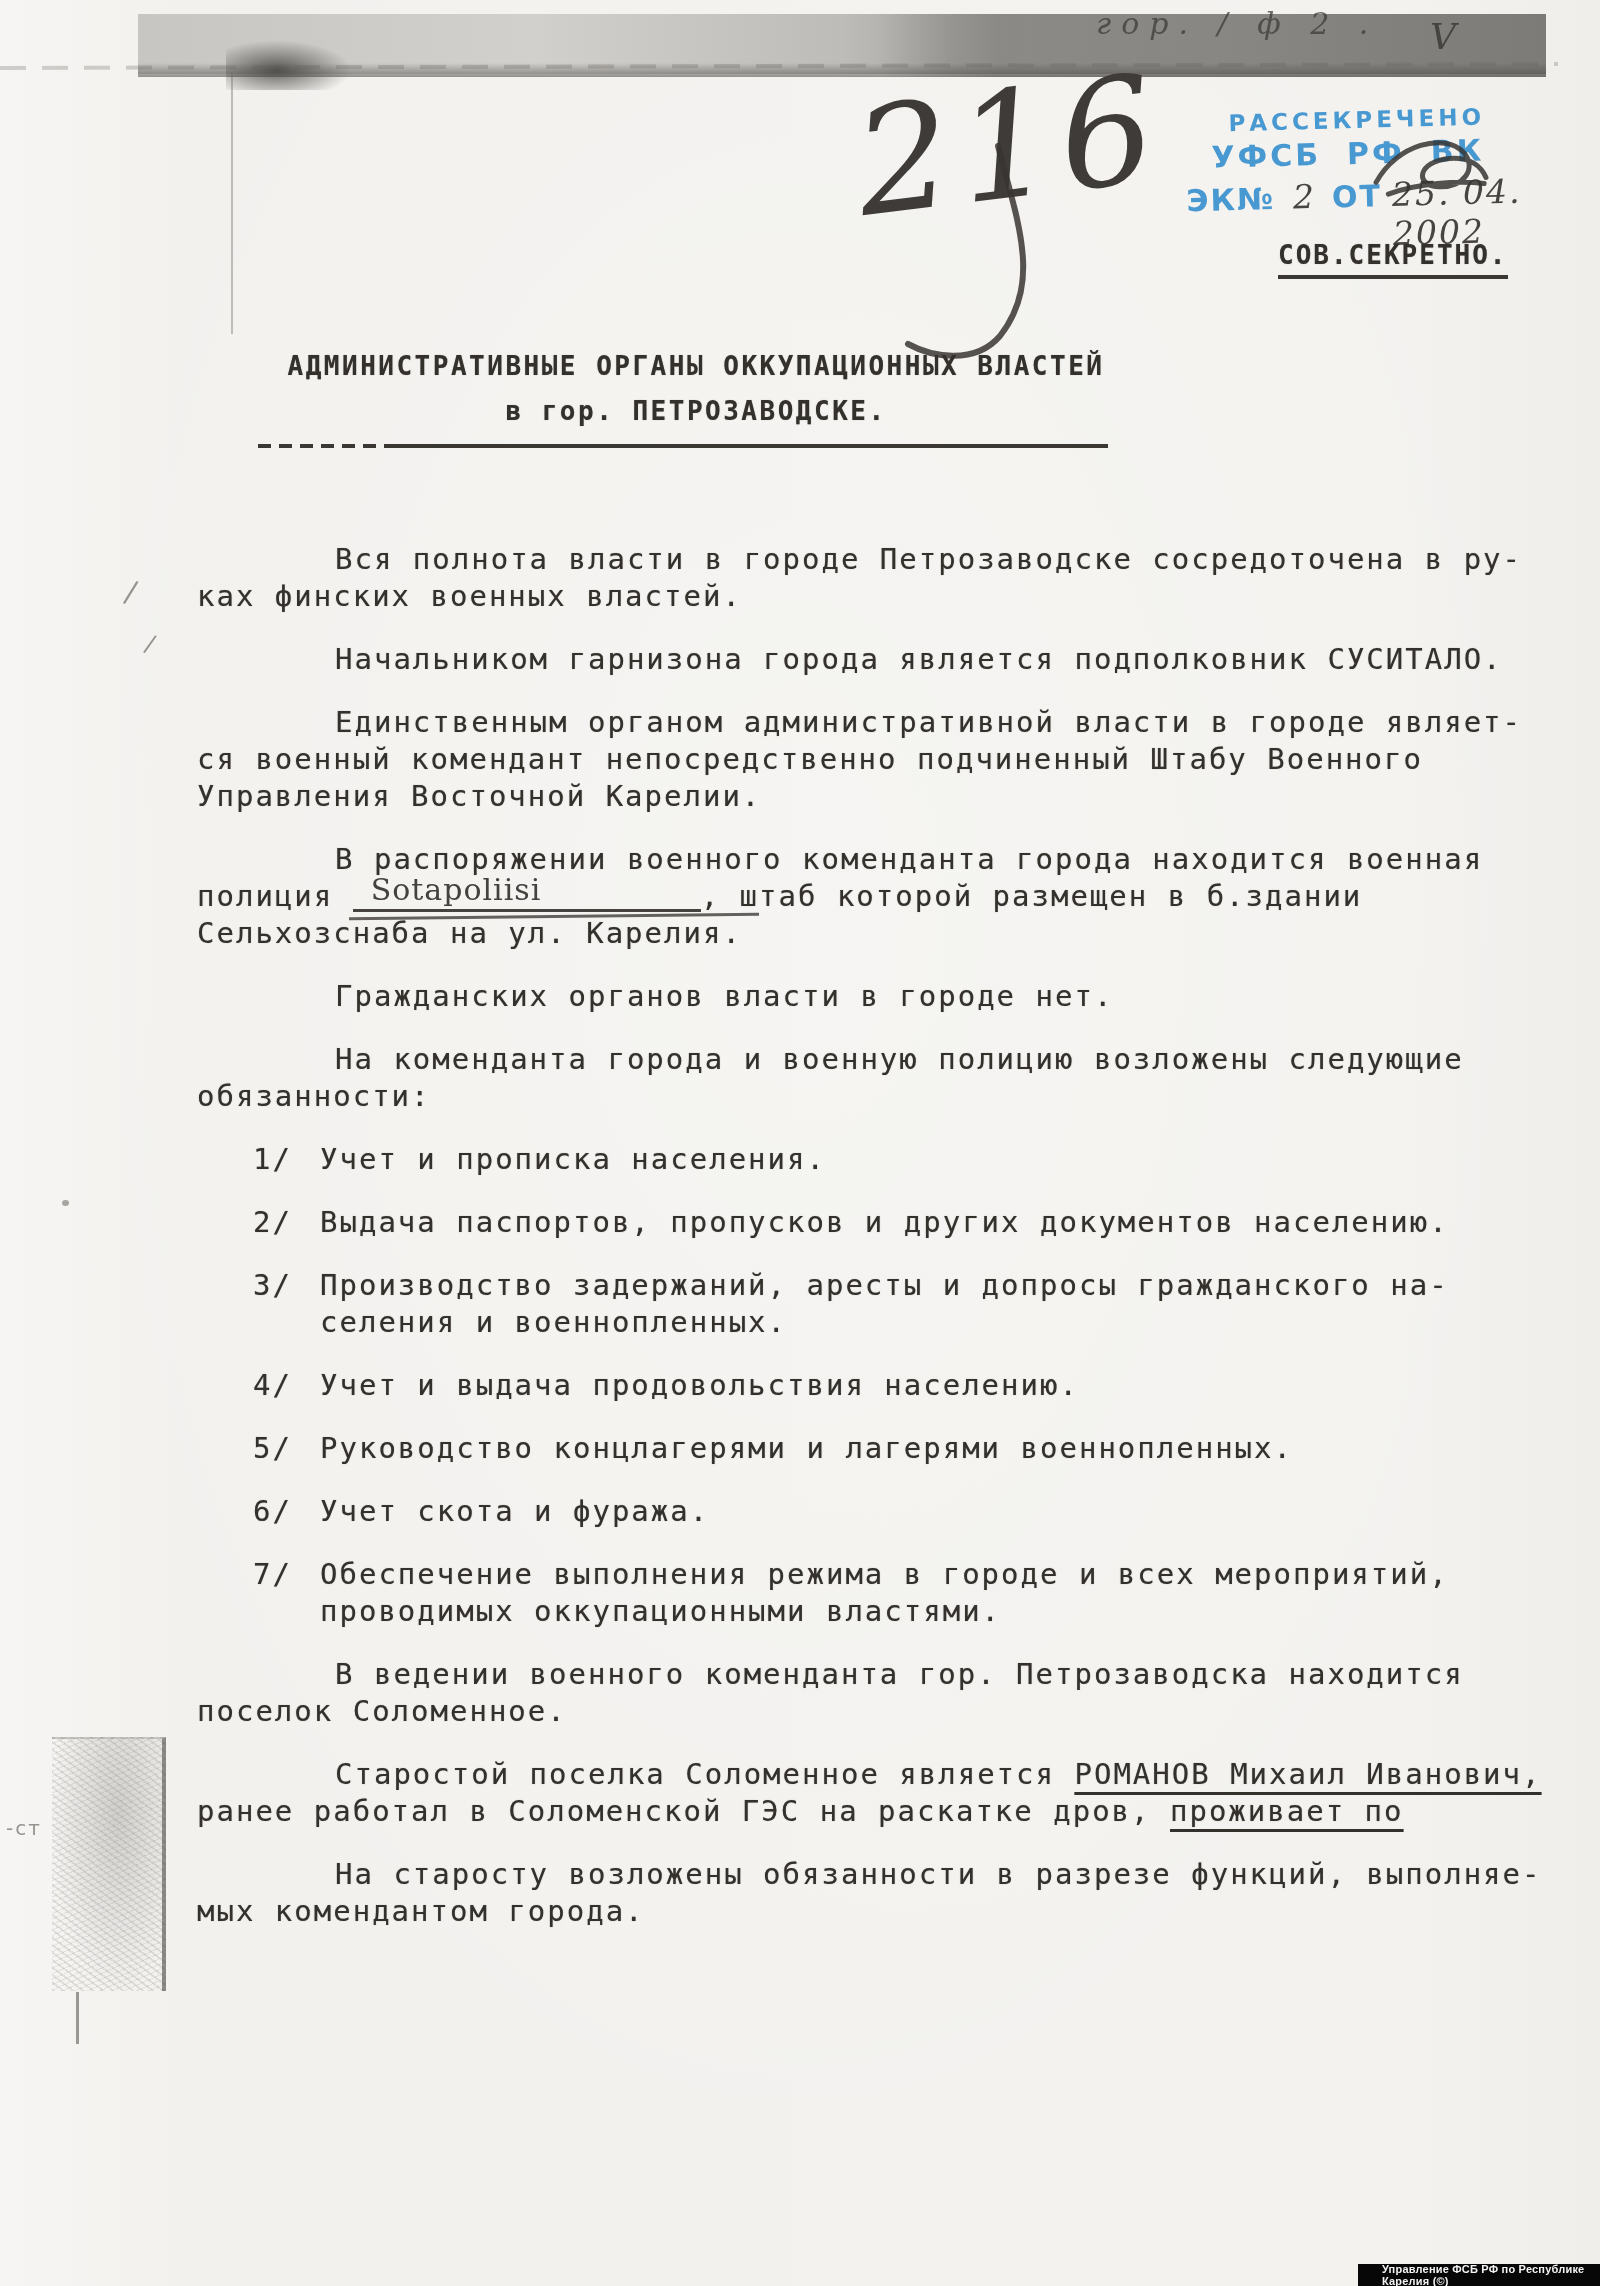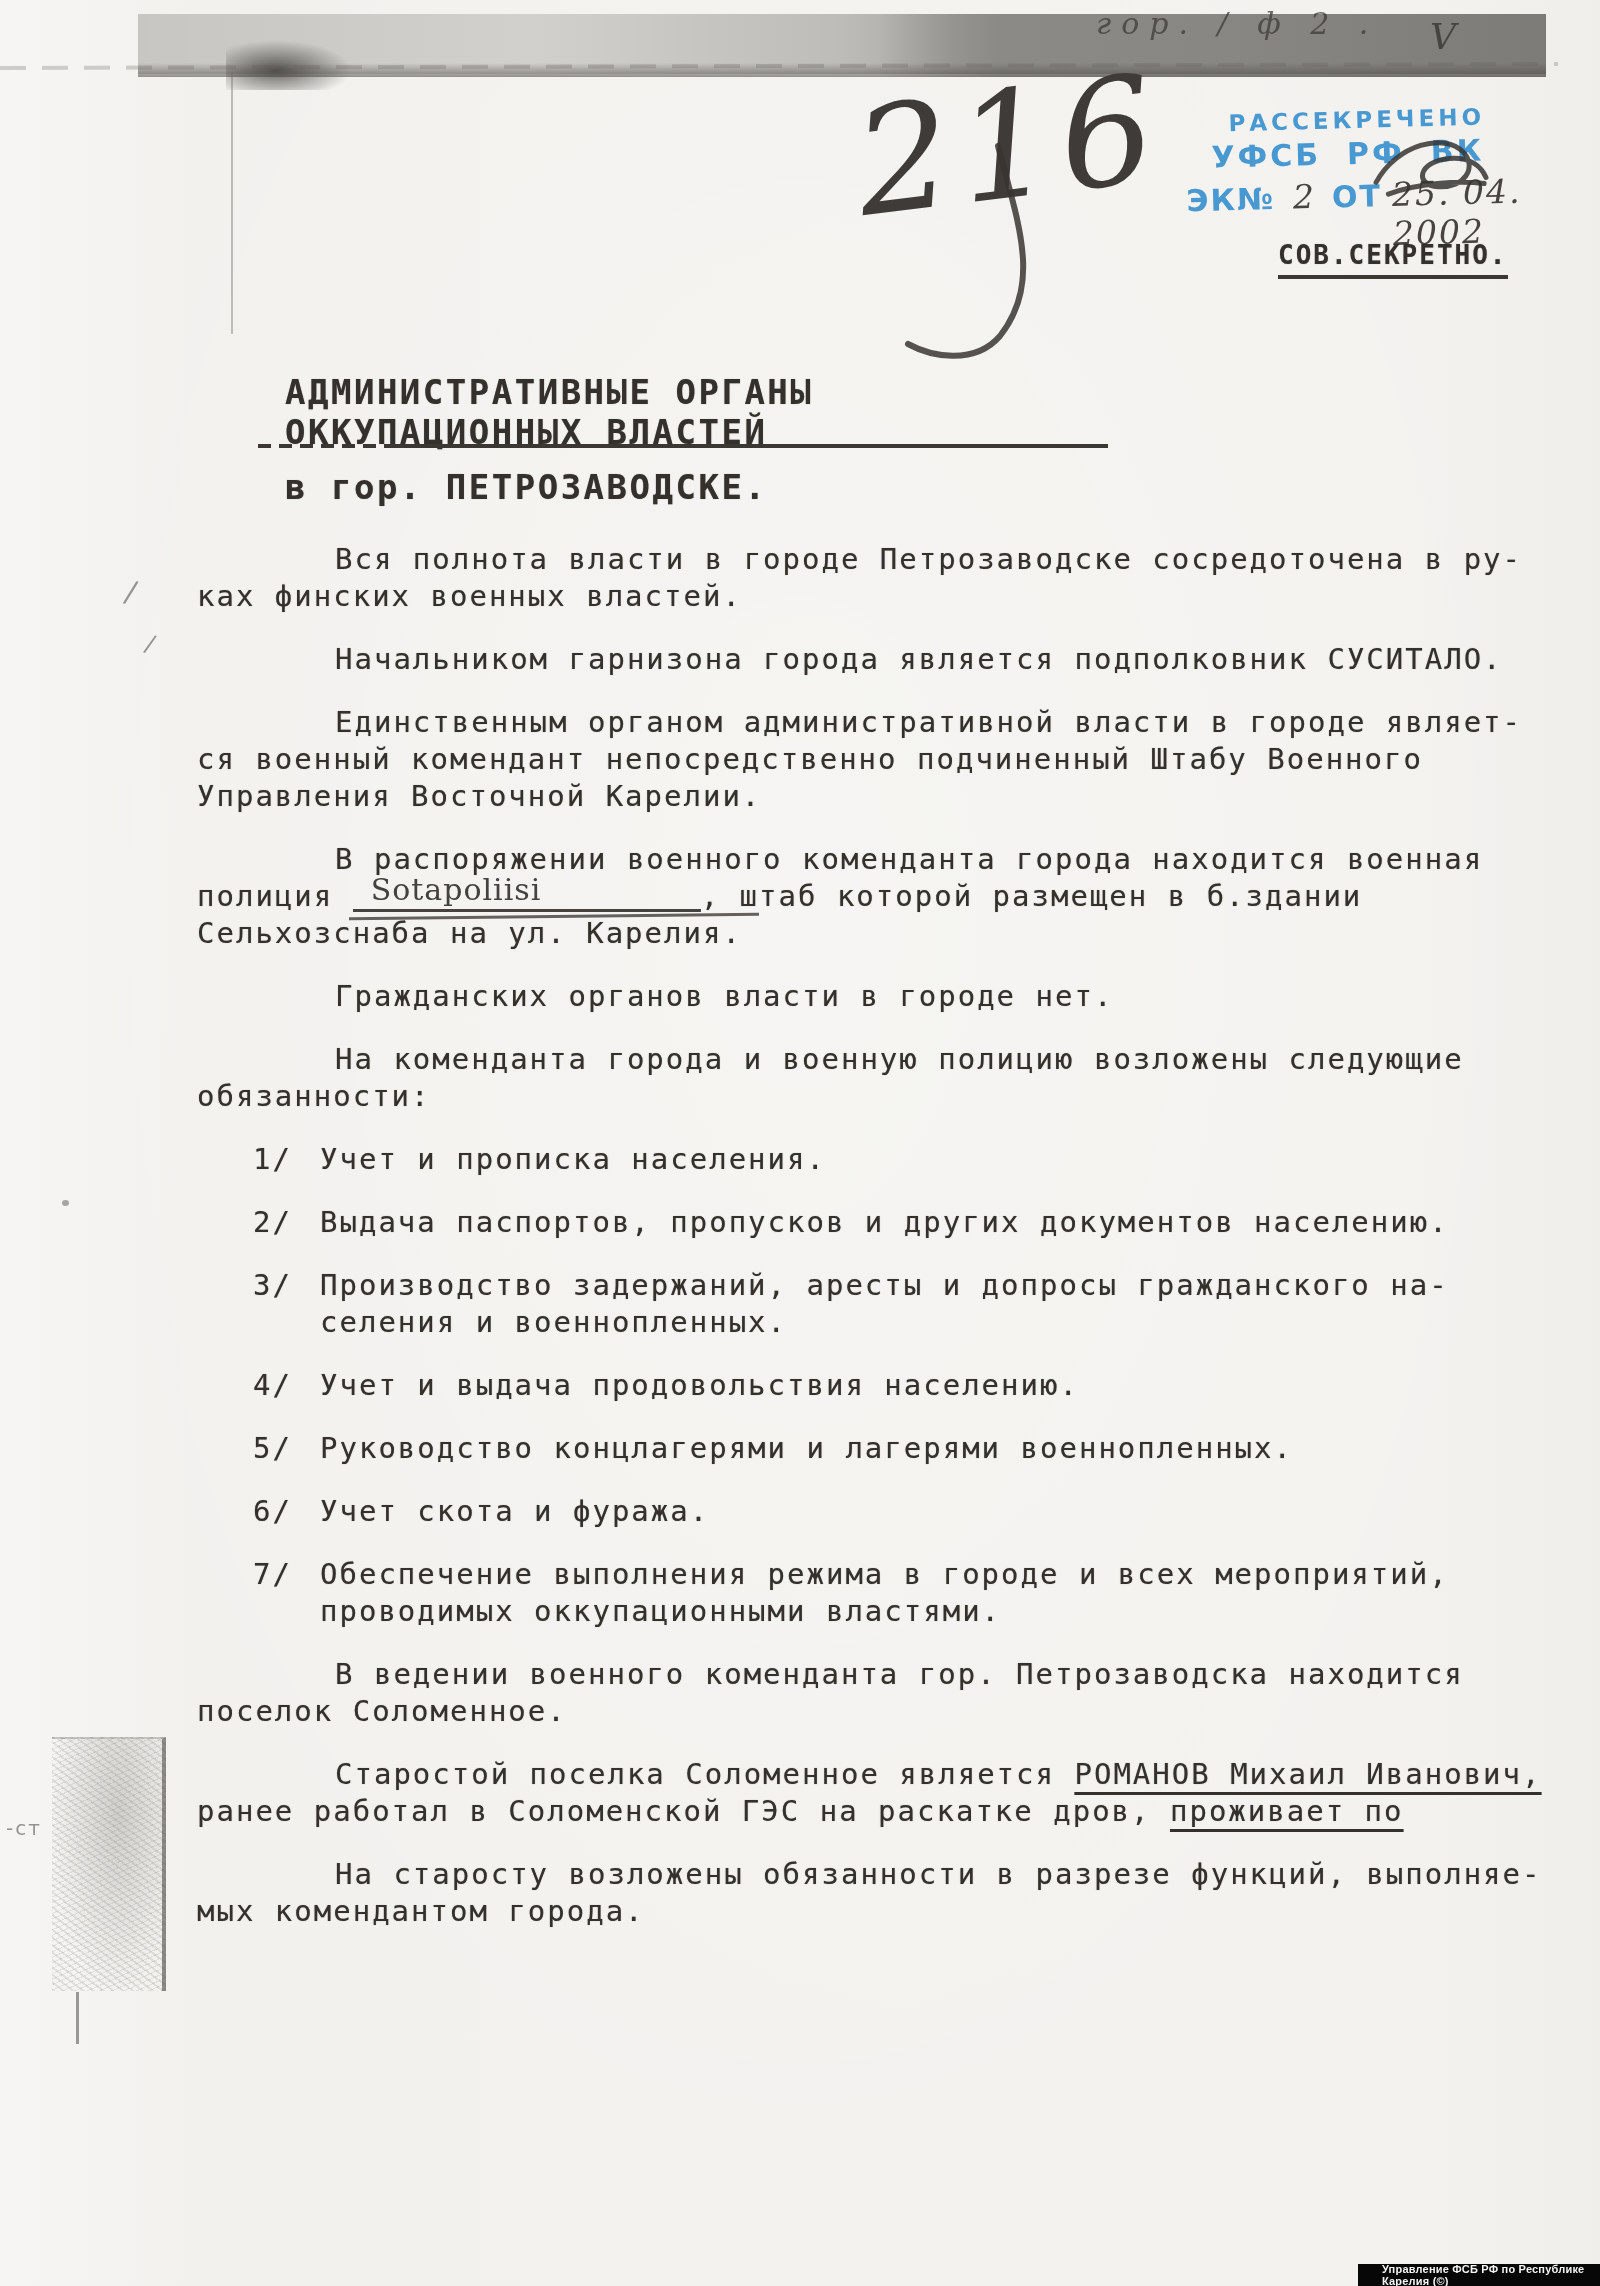--- a/index.html
+++ b/index.html
@@ -46,22 +46,22 @@
   .stamp .s3 { font-size:30px; letter-spacing:2px; margin-top:5px; display:flex; align-items:baseline; }
   .hwink { font-family:"DejaVu Serif",serif; font-style:italic; font-weight:normal; color:#474441; }
   .stamp .s3 .hwink { font-size:33px; }
   .stamp .num2 { margin:0 16px 0 18px; }
   .stamp .date { margin-left:10px; letter-spacing:2px; }
   .scribble { position:absolute; left:182px; top:26px; }
 
   
   .classif { position:absolute; left:1278px; top:240px; font-size:26px; font-weight:bold; letter-spacing:2px;
     border-bottom:4px solid #3b3834; padding-bottom:5px; }
-  .title { position:absolute; left:285px; top:372px; width:822px; text-align:left;
-    font-weight:bold; font-size:34px; letter-spacing:2.5px; }
+  .title { position:absolute; left:285px; top:351px; width:822px; text-align:center;
+    font-weight:bold; font-size:26px; letter-spacing:2.5px; }
   .title .l2 { margin-top:15px; }
   .title-underline { position:absolute; left:384px; top:444px; width:724px; height:4px; background:#3b3834; }
   .title-underline:before { content:""; position:absolute; right:100%; margin-right:2px; width:124px; height:4px;
     background:repeating-linear-gradient(90deg,#3b3834 0 13px, transparent 13px 21px); }
 
   
   #doc-body { position:absolute; left:197px; top:541px; width:1365px;
     font-size:29px; letter-spacing:2px; line-height:37px; }
   .para { margin-bottom:26px; }
   .line { white-space:pre; height:37px; }

